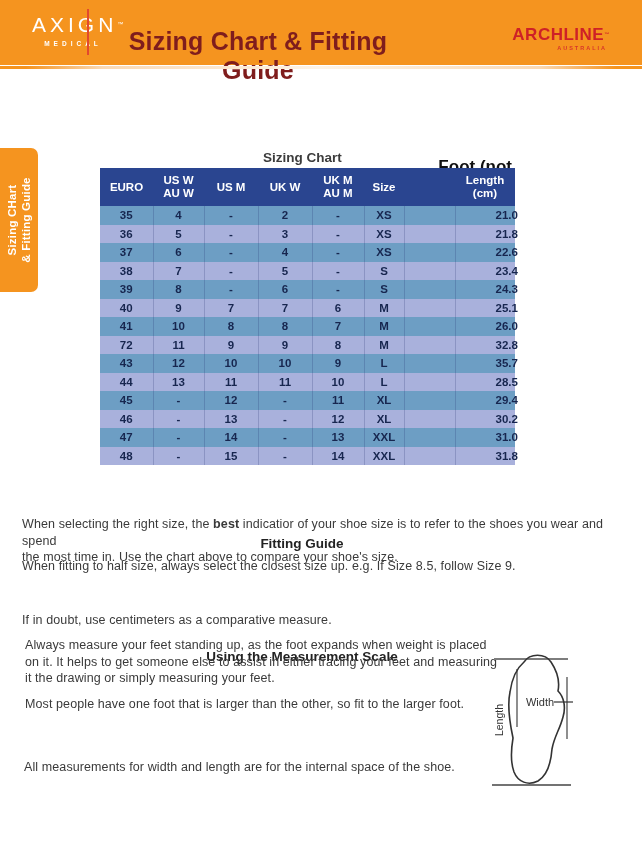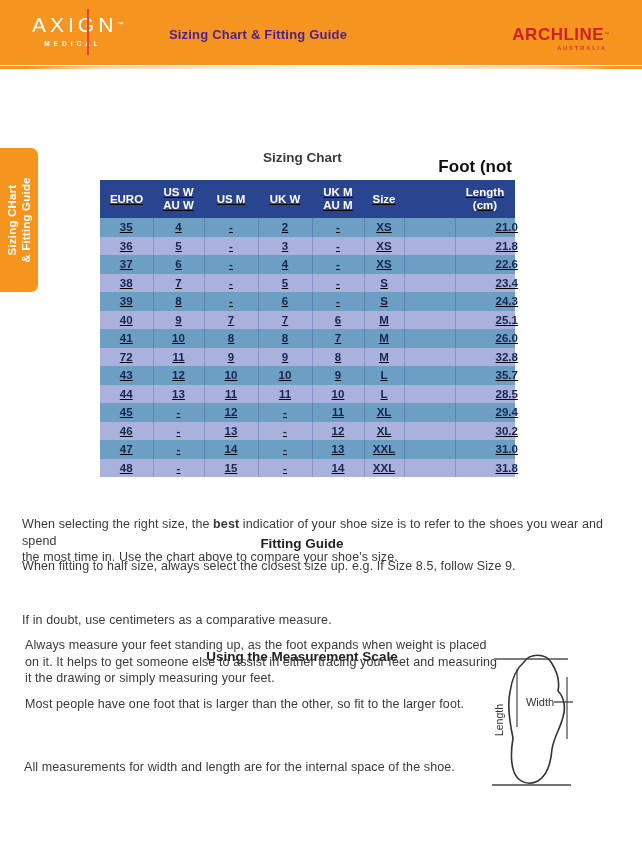--- a/index.html
+++ b/index.html
@@ -12,41 +12,41 @@
   .header-rule { position:absolute; left:0; top:66px; width:642px; height:3px;
     background:linear-gradient(90deg,#F5941F 0%,#F5941F 4%,#FAD9B4 16%,#FDF3E6 50%,#FAD9B4 84%,#F5941F 96%,#F5941F 100%); }
 
   .brand-left { position:absolute; left:32px; top:13px; width:82px; text-align:center; color:#fff; }
   .axign-name { font-size:21px; font-weight:400; letter-spacing:4px; line-height:24px; }
   .axign-tm { font-size:6px; vertical-align:top; position:relative; top:-1px; letter-spacing:0; }
   .axign-sub { font-size:6.5px; font-weight:bold; letter-spacing:4px; margin-top:3px; }
   .axign-line { position:absolute; left:55px; top:-4px; width:2px; height:46px; background:#E2492F; }
 
   .page-title { position:absolute; left:128px; top:27px; width:260px; text-align:center;
-    color:#4c1d95; font-weight:bold; font-size:13px; letter-spacing:0.2px; }
+    color:#7f1d1d; font-weight:bold; font-size:25px; letter-spacing:0.2px; }
 
   .brand-right { position:absolute; left:505px; top:26px; width:112px; text-align:center; color:#CE2127; }
   .arch-name { font-size:17px; font-weight:bold; letter-spacing:0.5px; line-height:18px; }
   .arch-tm { font-size:5px; vertical-align:top; position:relative; top:-1px; }
   .arch-sub { font-size:5.5px; font-weight:bold; letter-spacing:2px; color:#D8372A; text-align:right; padding-right:10px; margin-top:1px; }
 
   
   .side-tab { position:absolute; left:0; top:148px; width:38px; height:144px; background:#F5941F; border-radius:0 7px 7px 0; }
   .side-tab-text { position:absolute; left:50%; top:50%; width:144px;
     transform:translate(-50%,-50%) rotate(-90deg); text-align:center;
     color:#fff; font-weight:bold; font-size:11.5px; line-height:13.5px; letter-spacing:0.2px; }
 
   
   .chart-title { position:absolute; left:170px; top:150px; width:265px; text-align:center;
     font-weight:bold; font-size:13.5px; color:#3c3c3c; }
   .foot-note { position:absolute; left:398px; top:157px; width:114px; text-align:right;
     font-weight:bold; font-size:17px; color:#101010; }
 
-  .sizing-table { position:absolute; left:100px; top:180px; width:415px;
-    border-collapse:collapse; table-layout:fixed;text-decoration:underline; }
+  .sizing-table { position:absolute; left:100px; top:168px; width:415px;
+    border-collapse:collapse; table-layout:fixed; }
   .sizing-table thead th { background:#2A4590; color:#fff; font-weight:bold; font-size:11.5px;
     line-height:13px; height:38px; text-align:center; vertical-align:middle; padding:0; }
   .sizing-table tbody td { height:18.5px; padding:0; text-align:center; vertical-align:middle;
     font-weight:bold; font-size:11.5px; color:#17264F;
     border-right:1px solid rgba(30,45,110,0.22); }
   .sizing-table tbody td:last-child { border-right:none;padding-left:40px; }
   .sizing-table tbody tr:nth-child(odd)  { background:#6D9EC4; }
   .sizing-table tbody tr:nth-child(even) { background:#A9B1DC; }
 
   

